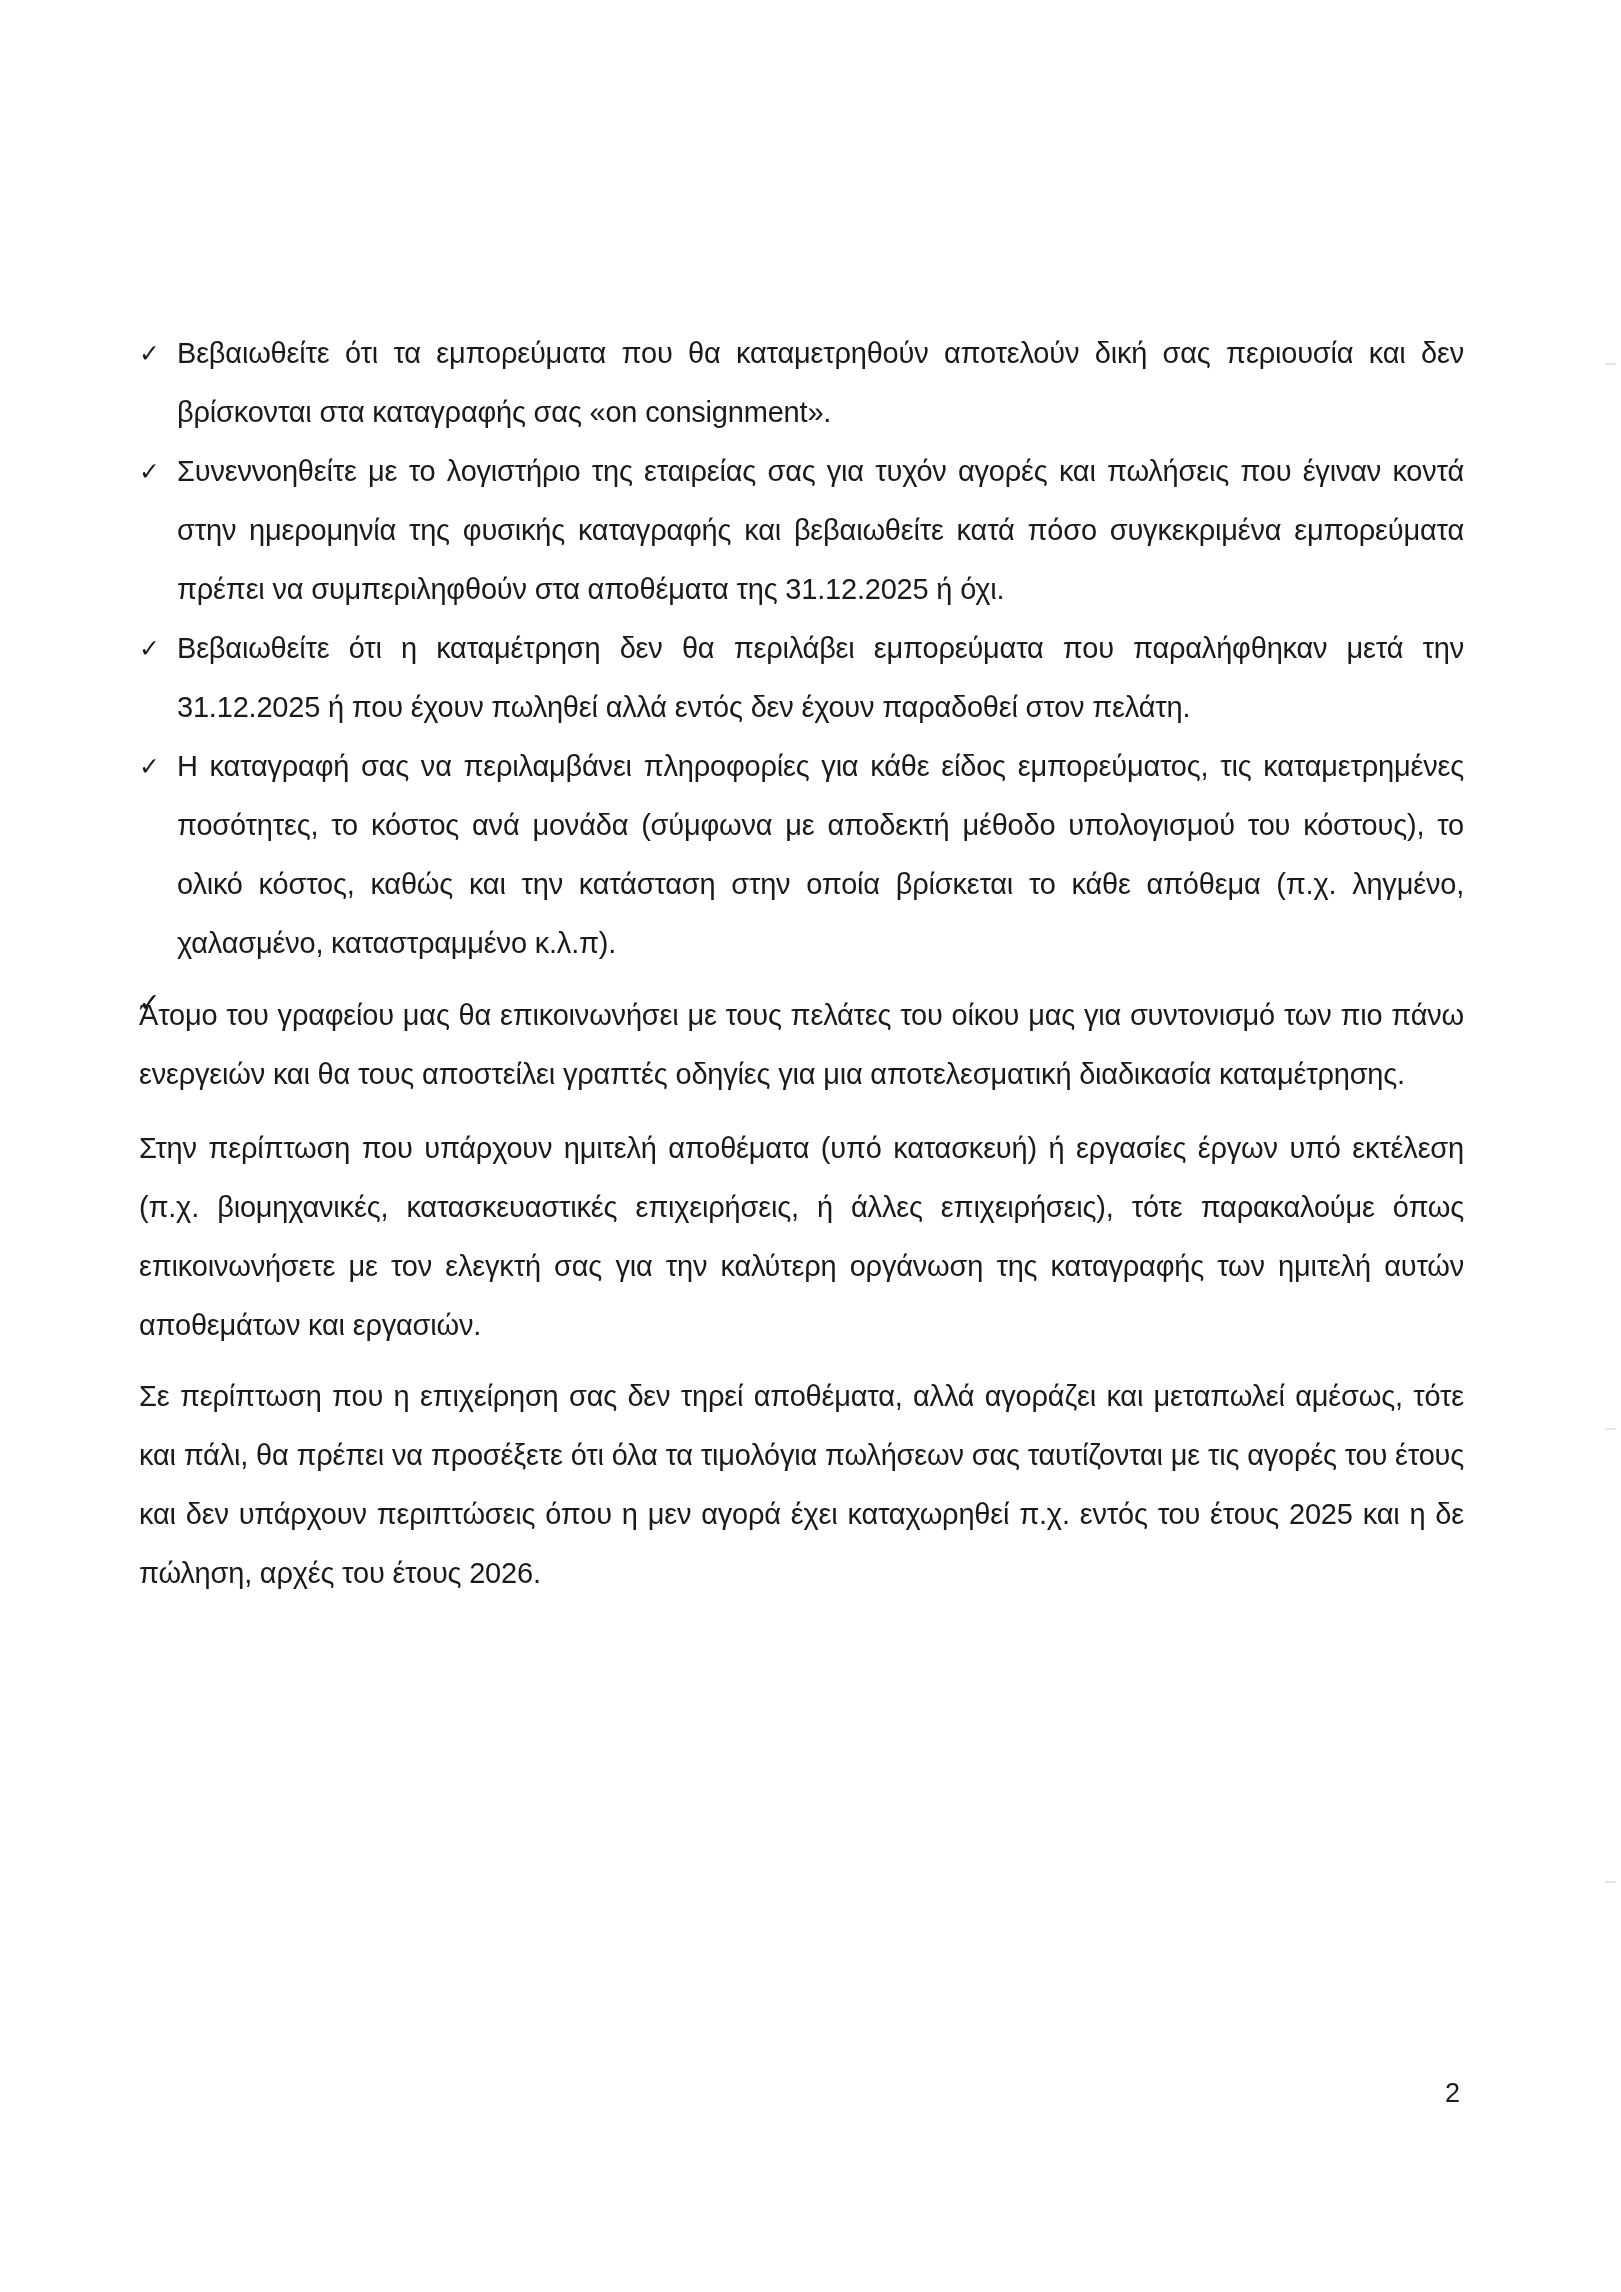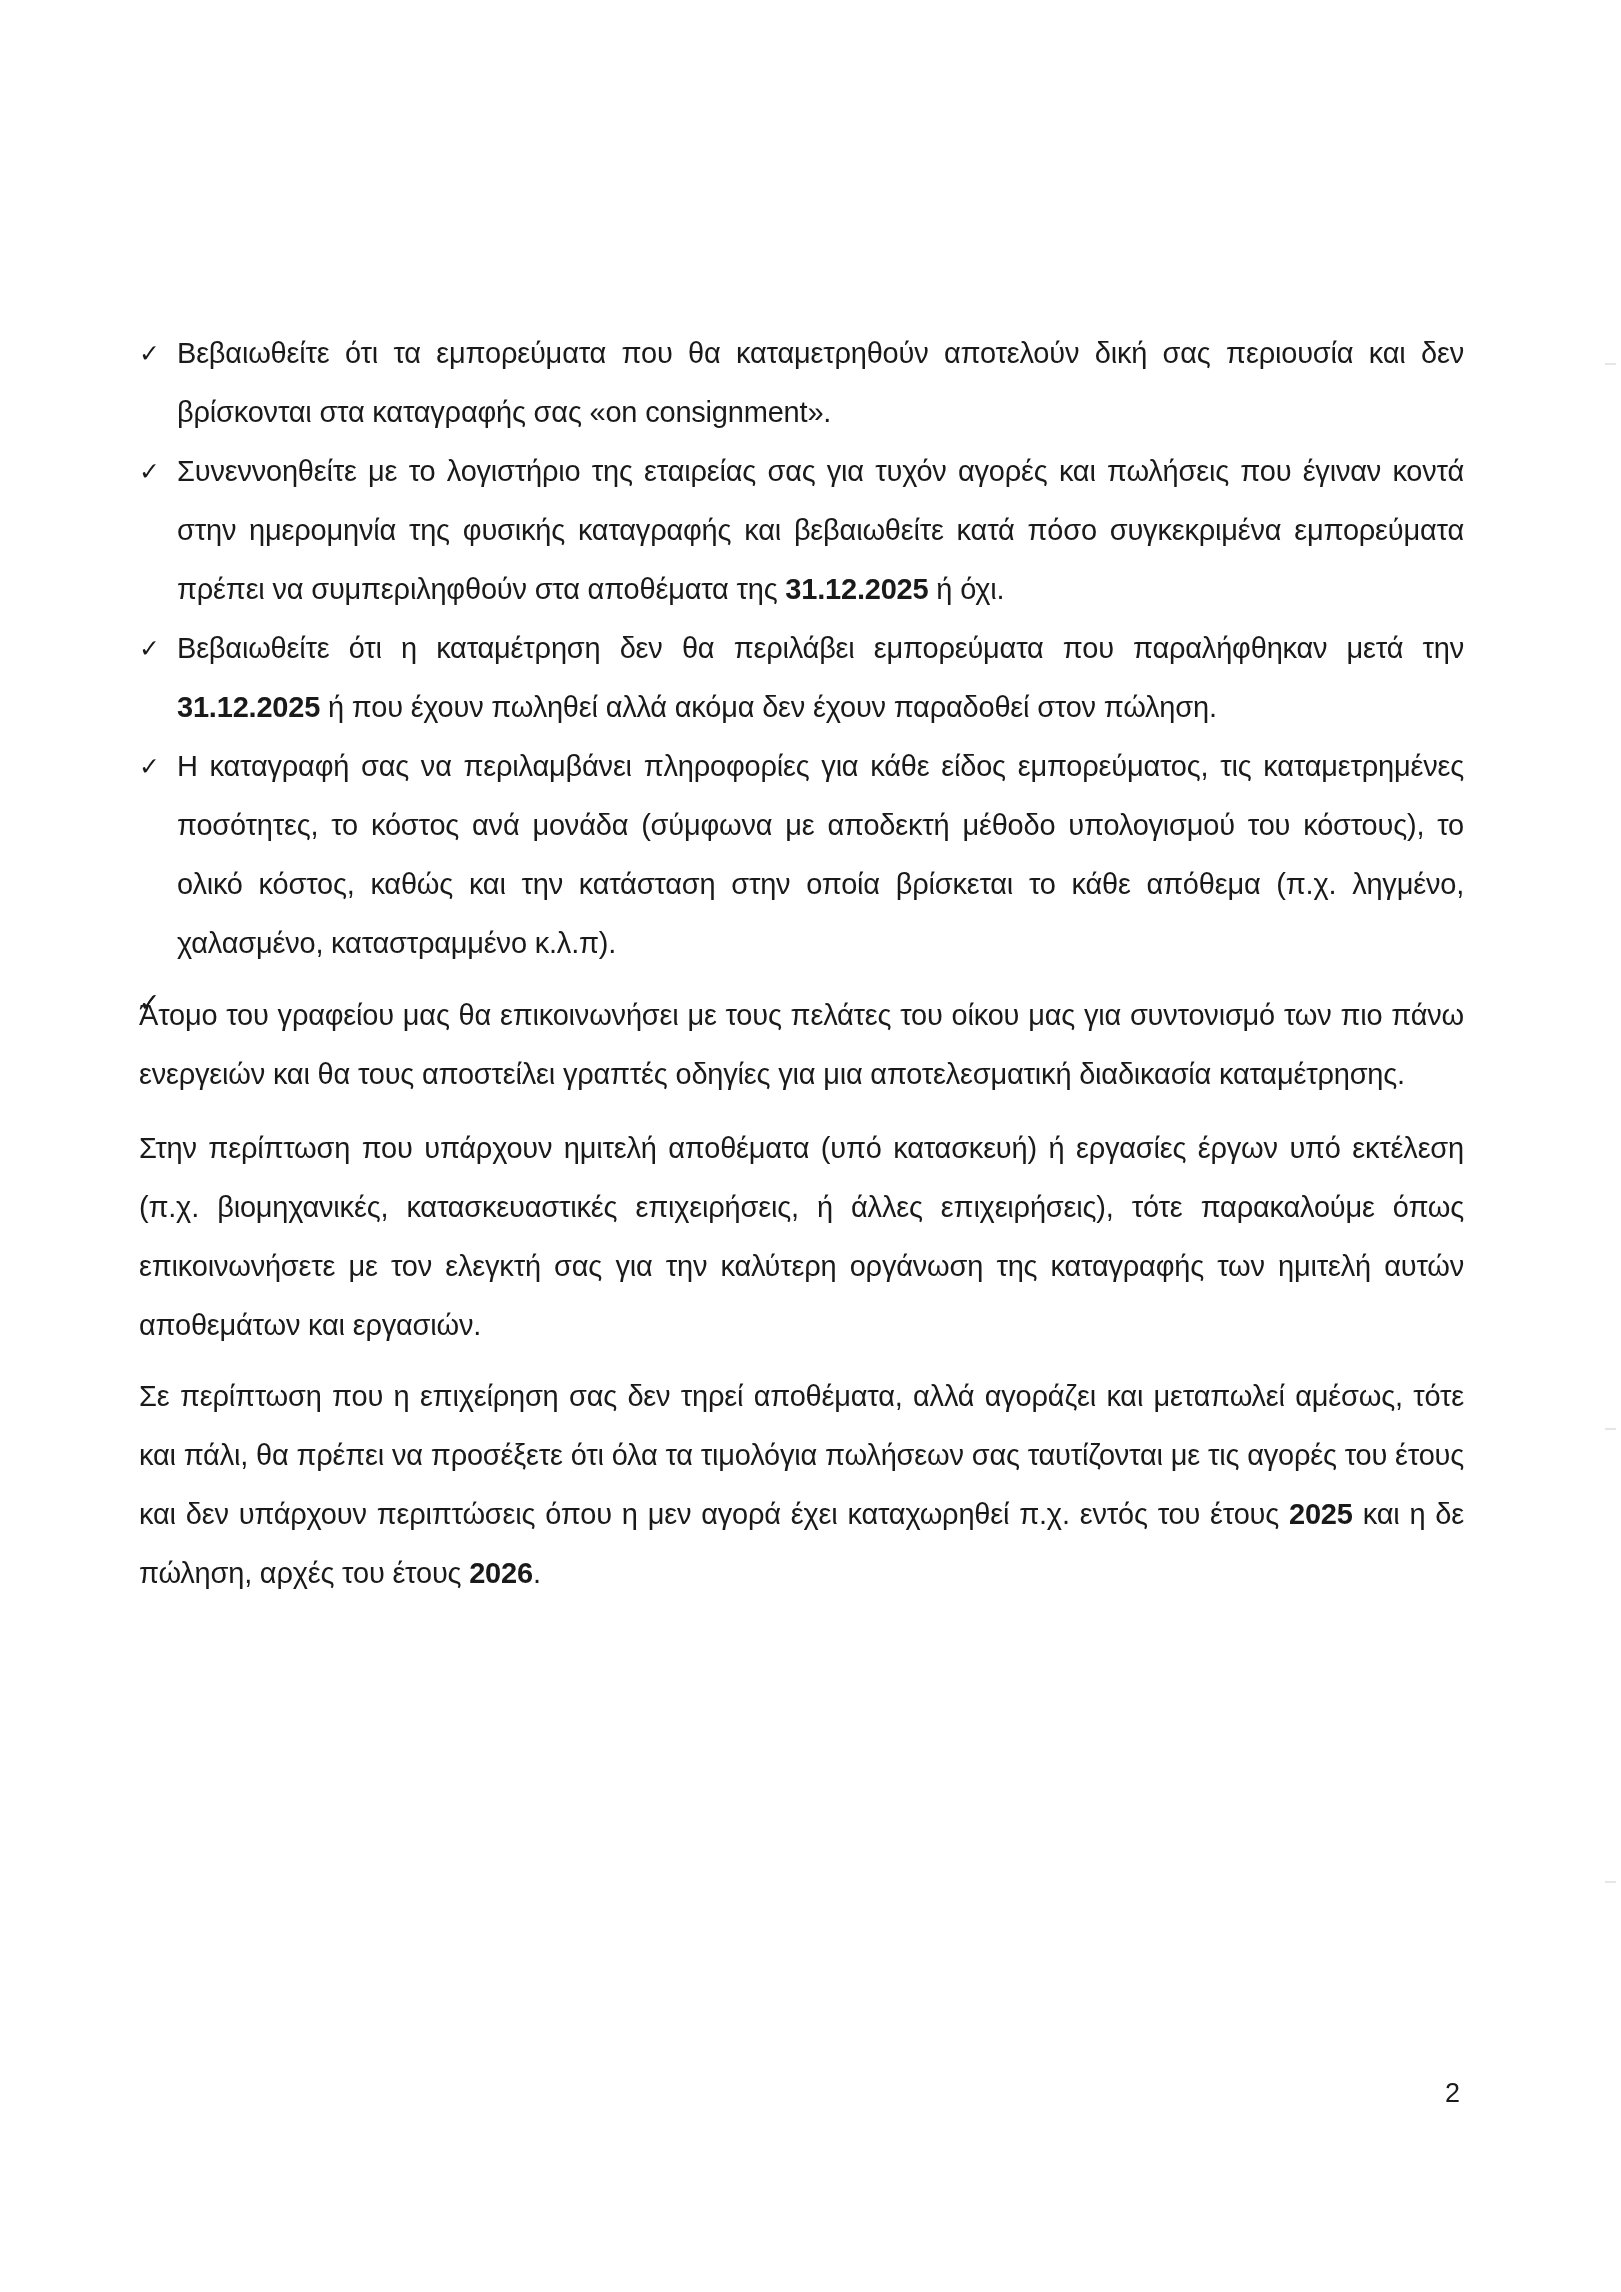--- a/index.html
+++ b/index.html
@@ -15,21 +15,21 @@
   }
   .bullet-list { margin: 0; padding: 0; list-style: none; }
   .bullet-item { position: relative; padding-left: 38px; text-align: justify; margin: 0; }
   .check-icon {
     position: absolute; left: 0; top: 0; width: 27px; text-align: left;
     font-family: "DejaVu Sans", sans-serif; font-size: 25px;
   }
   .para { margin: 0; text-align: justify; }
   .para.gap-top { margin-top: 15px; }
   .para.gap-top-sm { margin-top: 12.5px; }
-  b, .bold { font-weight: bold; }
+  b, .bold { font-weight: normal; }
   .page-number {
     position: absolute; left: 1445px; top: 2078px;
     font-size: 27px; font-family: "Liberation Sans", sans-serif;
   }
   .scan-mark { position: absolute; width: 10.7px; height: 1.8px; background: #e6e6e6; }
 </style>
 </head>
 <body>
 
 <div class="page">
@@ -37,21 +37,21 @@
     <li class="bullet-item">
       <span class="check-icon">✓</span>
       <span><span>Βεβαιωθείτε ότι τα εμπορεύματα που θα καταμετρηθούν αποτελούν δική σας περιουσία και δεν βρίσκονται στα καταγραφής σας «on consignment».</span></span>
     </li>
     <li class="bullet-item">
       <span class="check-icon">✓</span>
       <span><span>Συνεννοηθείτε με το λογιστήριο της εταιρείας σας για τυχόν αγορές και πωλήσεις που έγιναν κοντά στην ημερομηνία της φυσικής καταγραφής και βεβαιωθείτε κατά πόσο συγκεκριμένα εμπορεύματα πρέπει να συμπεριληφθούν στα αποθέματα της </span><b>31.12.2025</b><span> ή όχι.</span></span>
     </li>
     <li class="bullet-item">
       <span class="check-icon">✓</span>
-      <span><span>Βεβαιωθείτε ότι η καταμέτρηση δεν θα περιλάβει εμπορεύματα που παραλήφθηκαν μετά την </span><b>31.12.2025</b><span> ή που έχουν πωληθεί αλλά ακόμα δεν έχουν παραδοθεί στον πώληση.</span></span>
+      <span><span>Βεβαιωθείτε ότι η καταμέτρηση δεν θα περιλάβει εμπορεύματα που παραλήφθηκαν μετά την </span><b>31.12.2025</b><span> ή που έχουν πωληθεί αλλά εντός δεν έχουν παραδοθεί στον πελάτη.</span></span>
     </li>
     <li class="bullet-item">
       <span class="check-icon">✓</span>
       <span><span>Η καταγραφή σας να περιλαμβάνει πληροφορίες για κάθε είδος εμπορεύματος, τις καταμετρημένες ποσότητες, το κόστος ανά μονάδα (σύμφωνα με αποδεκτή μέθοδο υπολογισμού του κόστους), το ολικό κόστος, καθώς και την κατάσταση στην οποία βρίσκεται το κάθε απόθεμα (π.χ. ληγμένο, χαλασμένο, καταστραμμένο κ.λ.π).</span></span>
     </li>
     <li class="bullet-item">
       <span class="check-icon">✓</span>
     </li>
     <li class="bullet-item">
       <span class="check-icon">✓</span>

